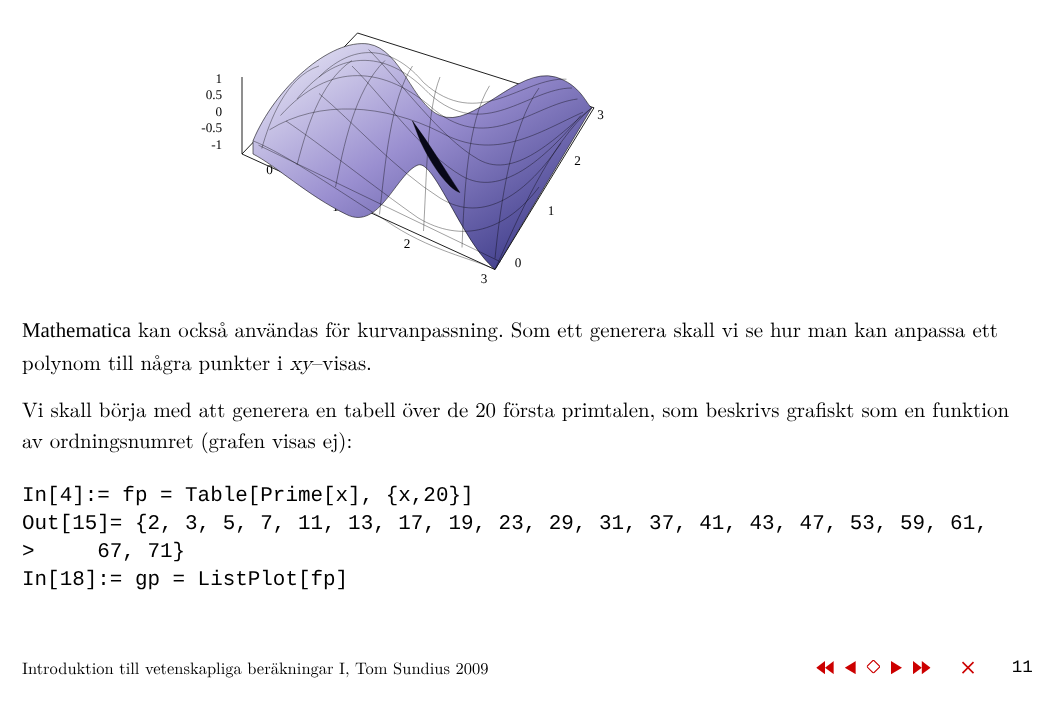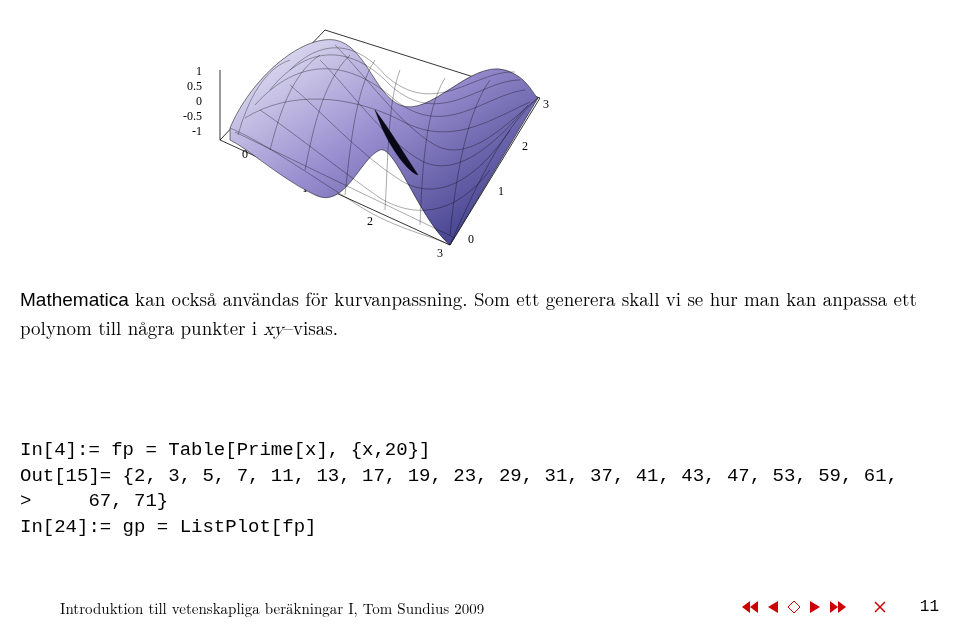--- a/index.html
+++ b/index.html
@@ -31,21 +31,21 @@
   }
   .body-text {
     position: absolute;
     top: 285px;
     left: 20px;
     right: 20px;
     font-size: 19px;
     line-height: 1.45;
   }
   .body-text .tt {
-    font-family: Liberation Sans, sans-serif;
+    font-family: Liberation Serif, serif;
     font-size: 19px;
   }
   .body-text .math {
     font-style: italic;
     font-family: 'Latin Modern Math', 'CMU Serif', serif;
   }
   .code-block {
     position: absolute;
     top: 438px;
     left: 20px;
@@ -58,21 +58,20 @@
   .footer {
     position: absolute;
     bottom: 18px;
     left: 20px;
     right: 20px;
     height: 24px;
     font-size: 15px;
     display: flex;
     align-items: center;
     justify-content: space-between;
-    margin-left: 40px;
   }
   .footer-left {
     font-family: 'Latin Modern Roman', 'CMU Serif', 'Georgia', serif;
   }
   .footer-right {
     display: flex;
     align-items: center;
     gap: 14px;
   }
   .nav-icons {
@@ -177,26 +176,27 @@
       </g>
 
       <path d="M 225 110 C 240 130, 255 155, 268 175 C 258 172, 242 150, 232 128 Z" fill="#080818" stroke="#000" stroke-width="0.4"></path>
     </svg>
   </div>
 
   <div class="body-text">
     <p style="margin:0 0 14px 0;">
       <span class="tt">Mathematica</span><span> kan också användas för kurvanpassning. Som ett generera skall vi se hur man kan anpassa ett polynom till några punkter i </span><span class="math">xy</span><span>–visas.</span>
     </p>
+    <p style="margin:0;">Vi skall börja med att generera en tabell över de 20 första primtalen, som beskrivs grafiskt som en funktion av ordningsnumret (grafen visas ej):</p>
   </div>
 
   <div class="code-block"><span>In[4]:= fp = Table[Prime[x], {x,20}]</span>
 <span>Out[15]= {2, 3, 5, 7, 11, 13, 17, 19, 23, 29, 31, 37, 41, 43, 47, 53, 59, 61,</span>
 <span>&gt;     67, 71}</span>
-<span>In[24]:= gp = ListPlot[fp]</span></div>
+<span>In[18]:= gp = ListPlot[fp]</span></div>
 
   <div class="footer">
     <div class="footer-left">Introduktion till vetenskapliga beräkningar I, Tom Sundius 2009</div>
     <div class="footer-right">
       <div class="nav-icons">
         <span class="icon-btn">
           <svg width="16" height="12" viewBox="0 0 16 12">
               <polygon points="8,6 16,0 16,12" fill="#cc0000"></polygon>
               <polygon points="0,6 8,0 8,12" fill="#cc0000"></polygon>
             </svg>

